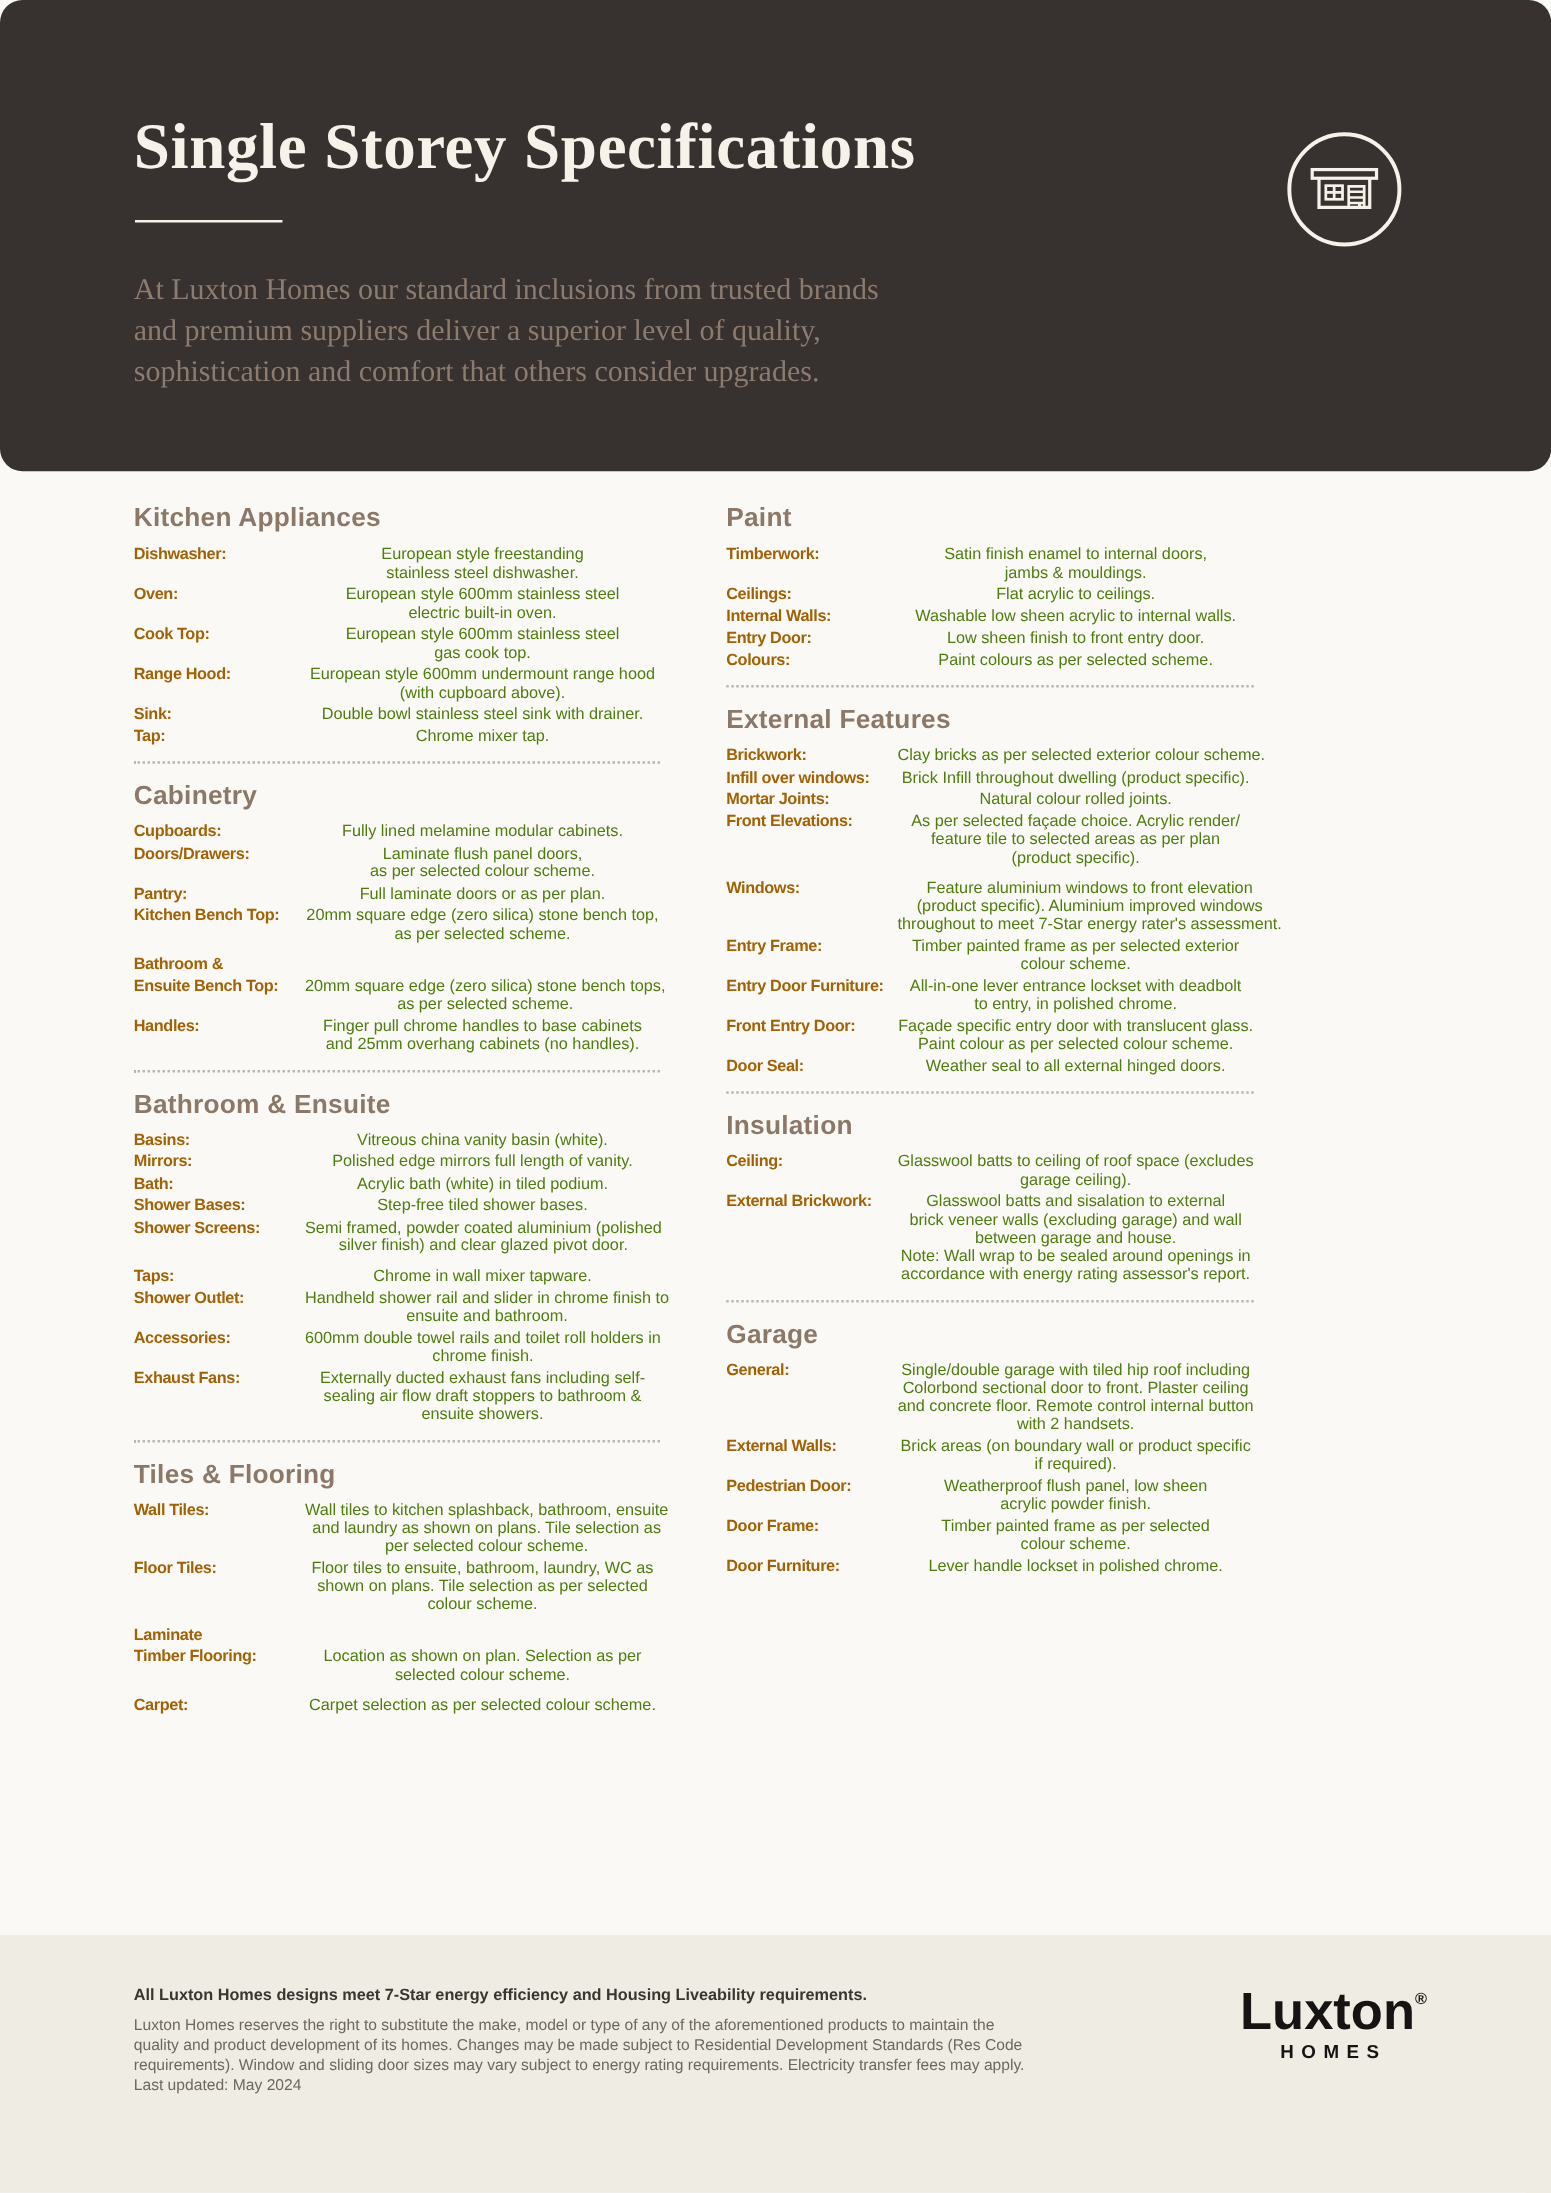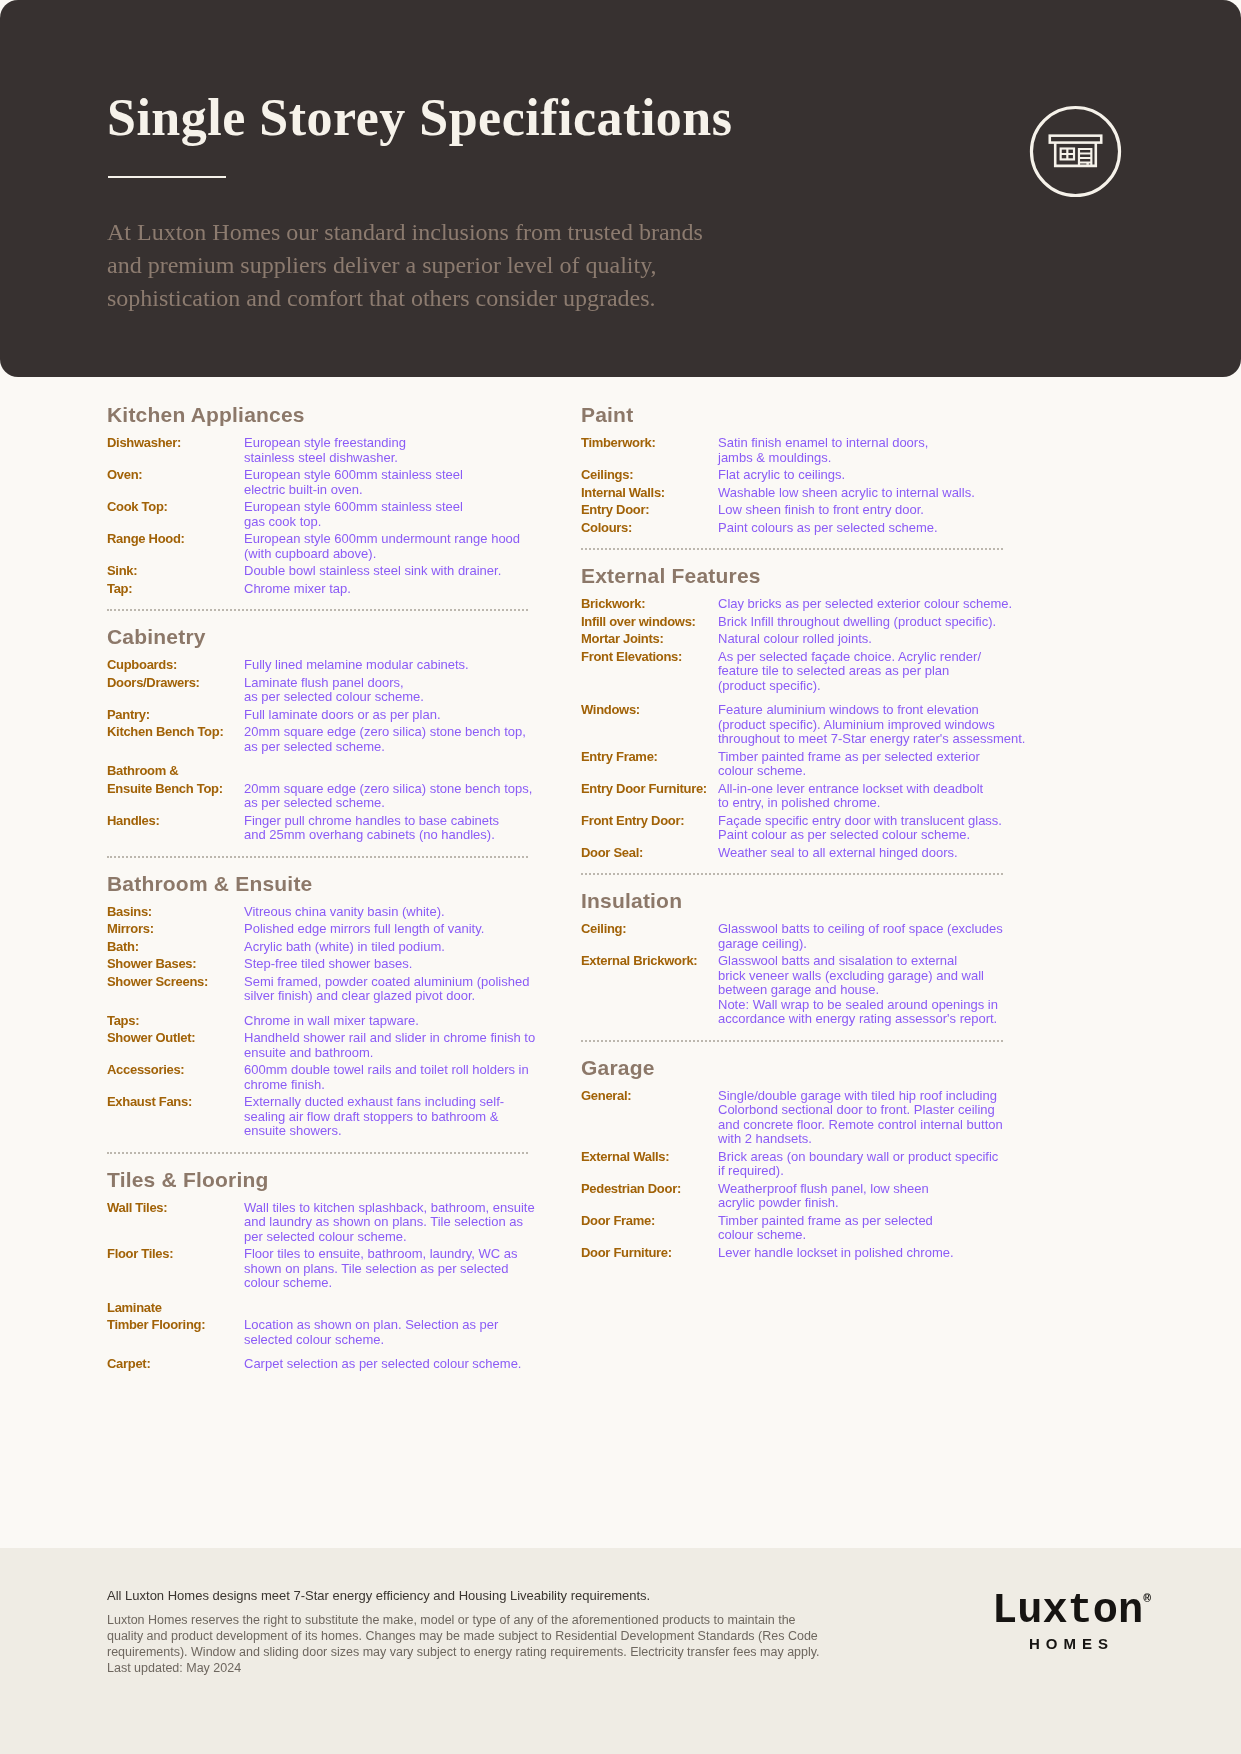--- a/index.html
+++ b/index.html
@@ -85,62 +85,63 @@
     font-size: 13px;
     font-weight: 700;
     letter-spacing: -0.3px;
     line-height: 14.5px;
     color: #a16207;
     white-space: pre;
   }
   .value {
     font-size: 13px;
     line-height: 14.5px;
-    color: #8b5cf6;
+    color: #4d7c0f;
     white-space: pre;
+    text-align: center;
   }
   .divider {
     border-top: 2px dotted #bcb7ae;
     margin: 13px 0 14px 0;
     width: 100%;
   }
 
   
   .footer {
     position: absolute;
     left: 0; bottom: 0;
     width: 100%;
     height: 206px;
     background: #efece4;
   }
   .footer-bold {
     position: absolute;
     left: 107px;
     top: 40px;
     font-size: 13px;
-    font-weight: 400;
+    font-weight: 700;
     color: #3a3530;
   }
   .footer-disclaimer {
     position: absolute;
     left: 107px;
     top: 64px;
     font-size: 12.5px;
     line-height: 16px;
     color: #6e675f;
     white-space: pre-line;
   }
   .logo {
     position: absolute;
     left: 992px;
     top: 30px;
     color: #161412;
   }
   .logo-word {
-    font-family: Liberation Mono, monospace;
+    font-family: Liberation Sans, sans-serif;
     font-weight: 700;
     font-size: 42px;
     line-height: 42px;
   }
   .logo-word sup {
     font-size: 13px;
     vertical-align: 20px;
   }
   .logo-sub {
     font-size: 15px;

